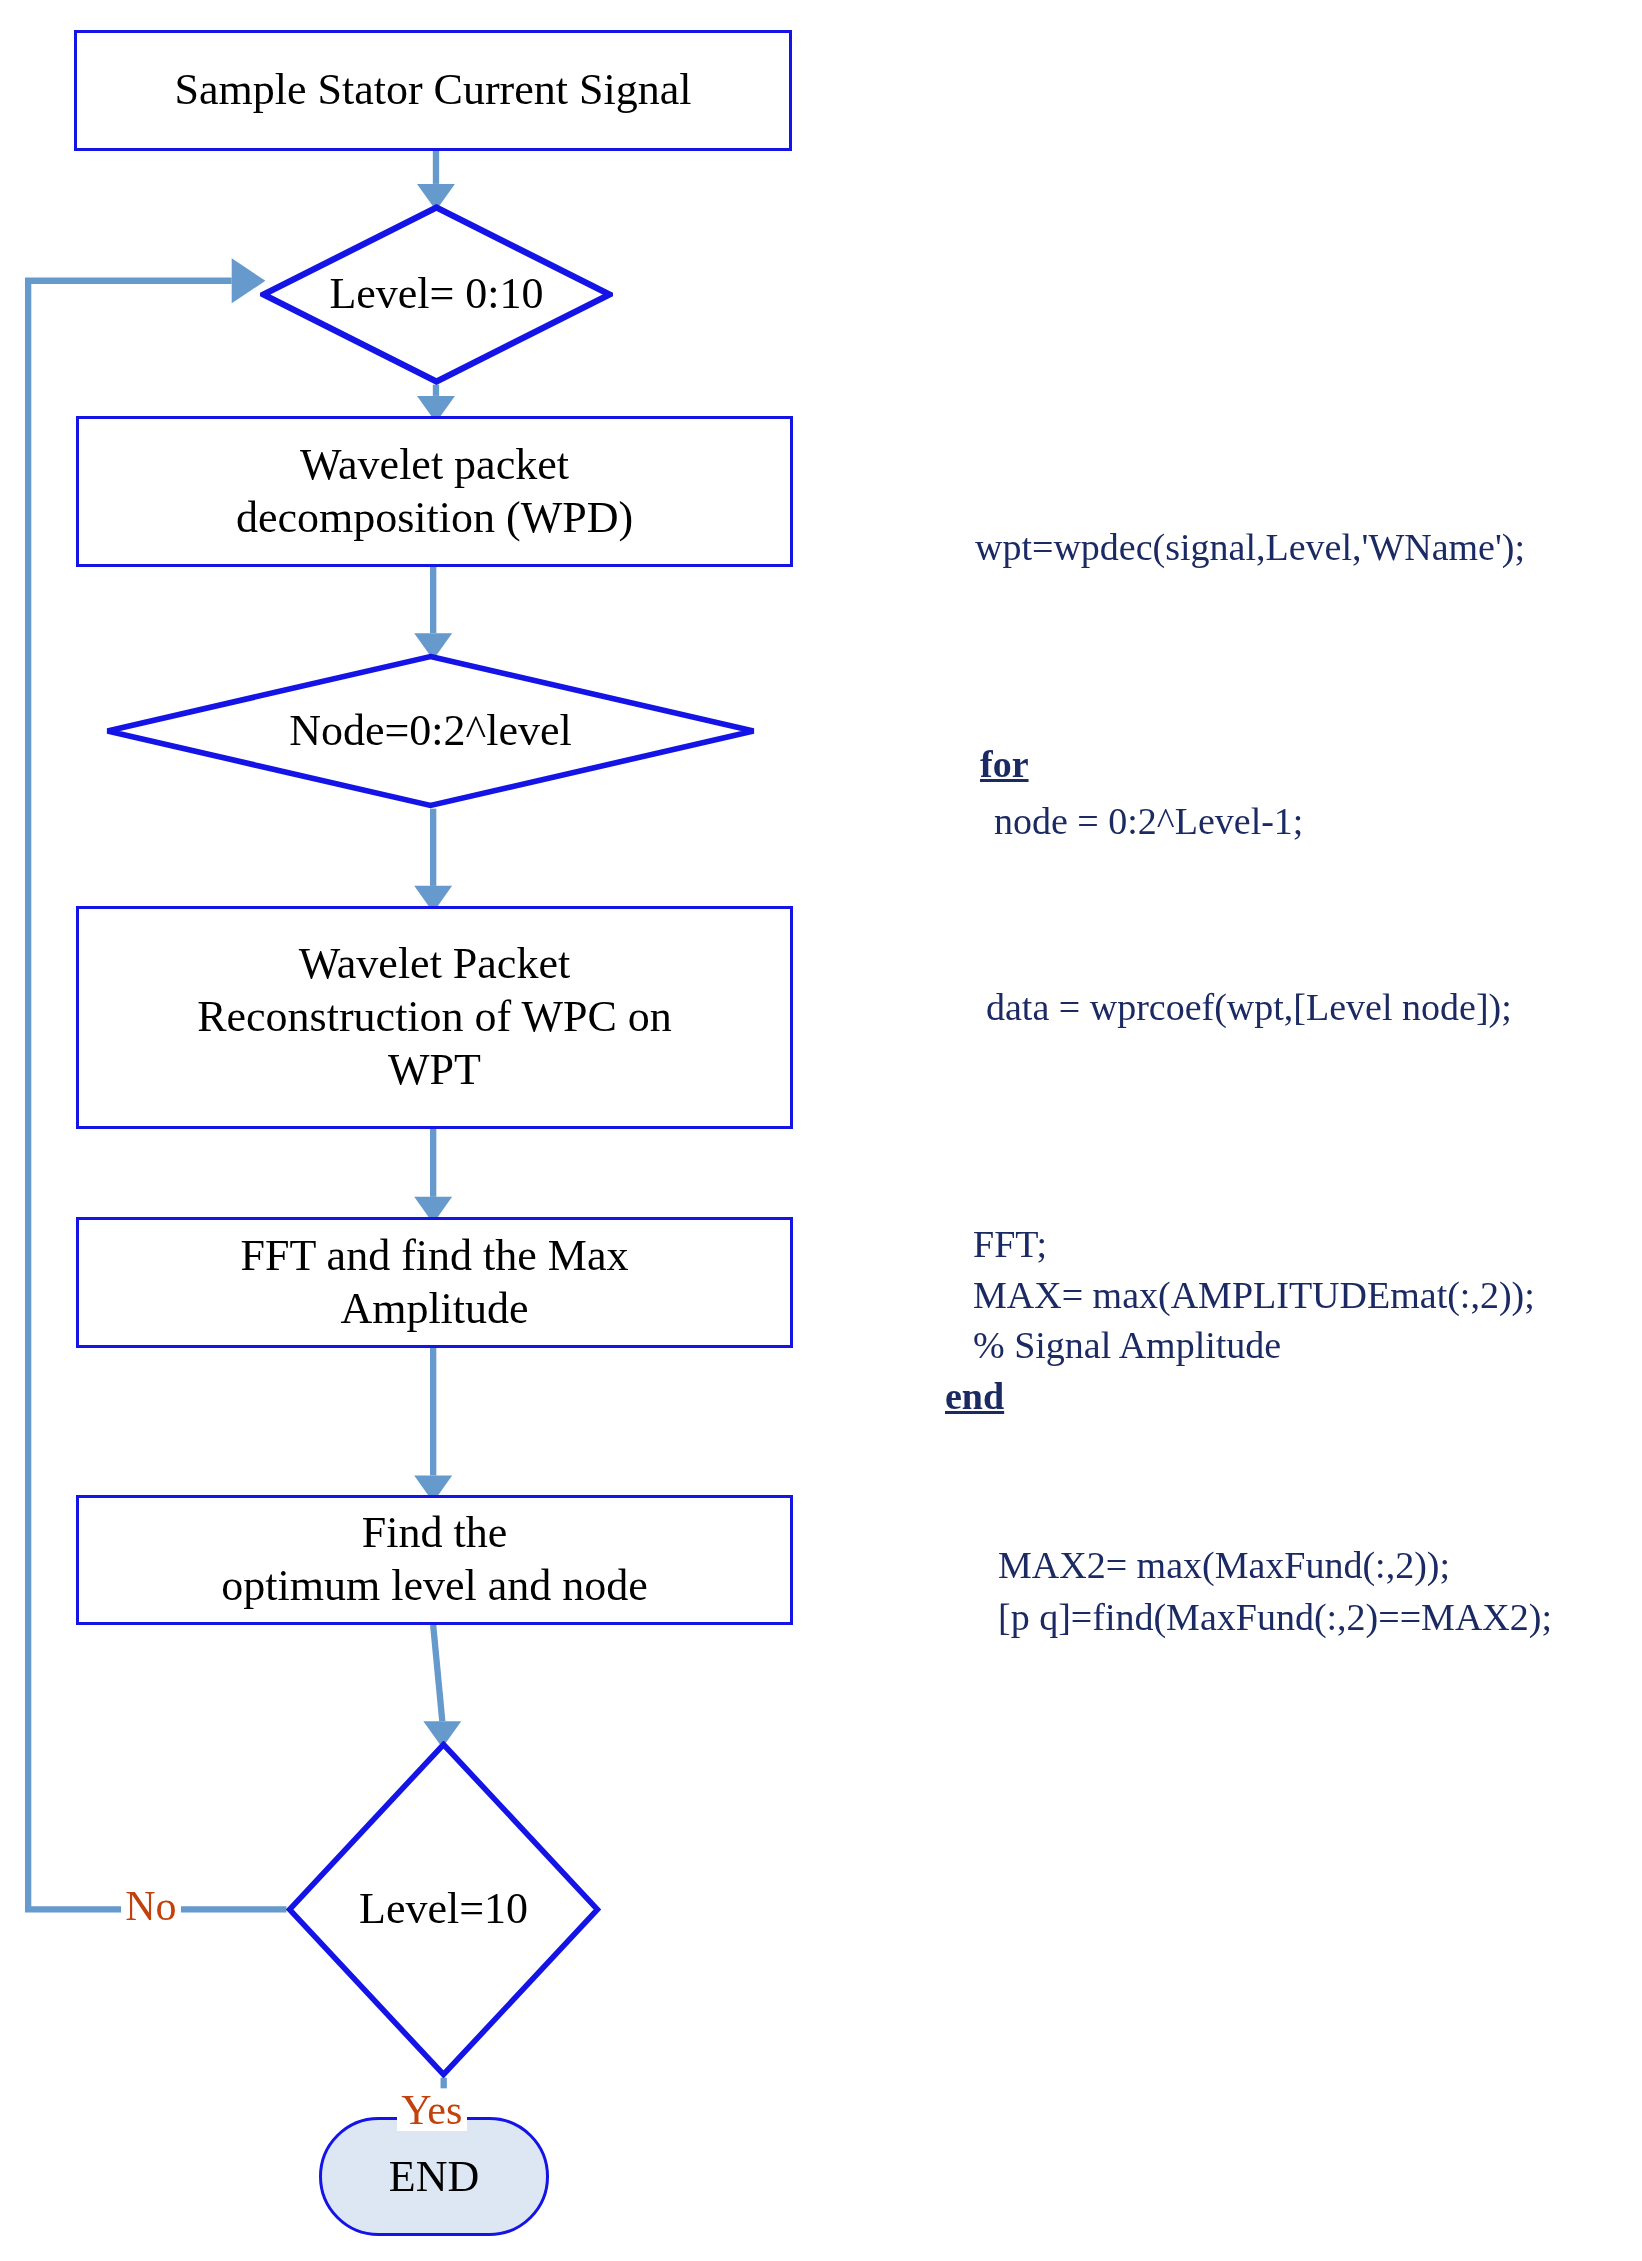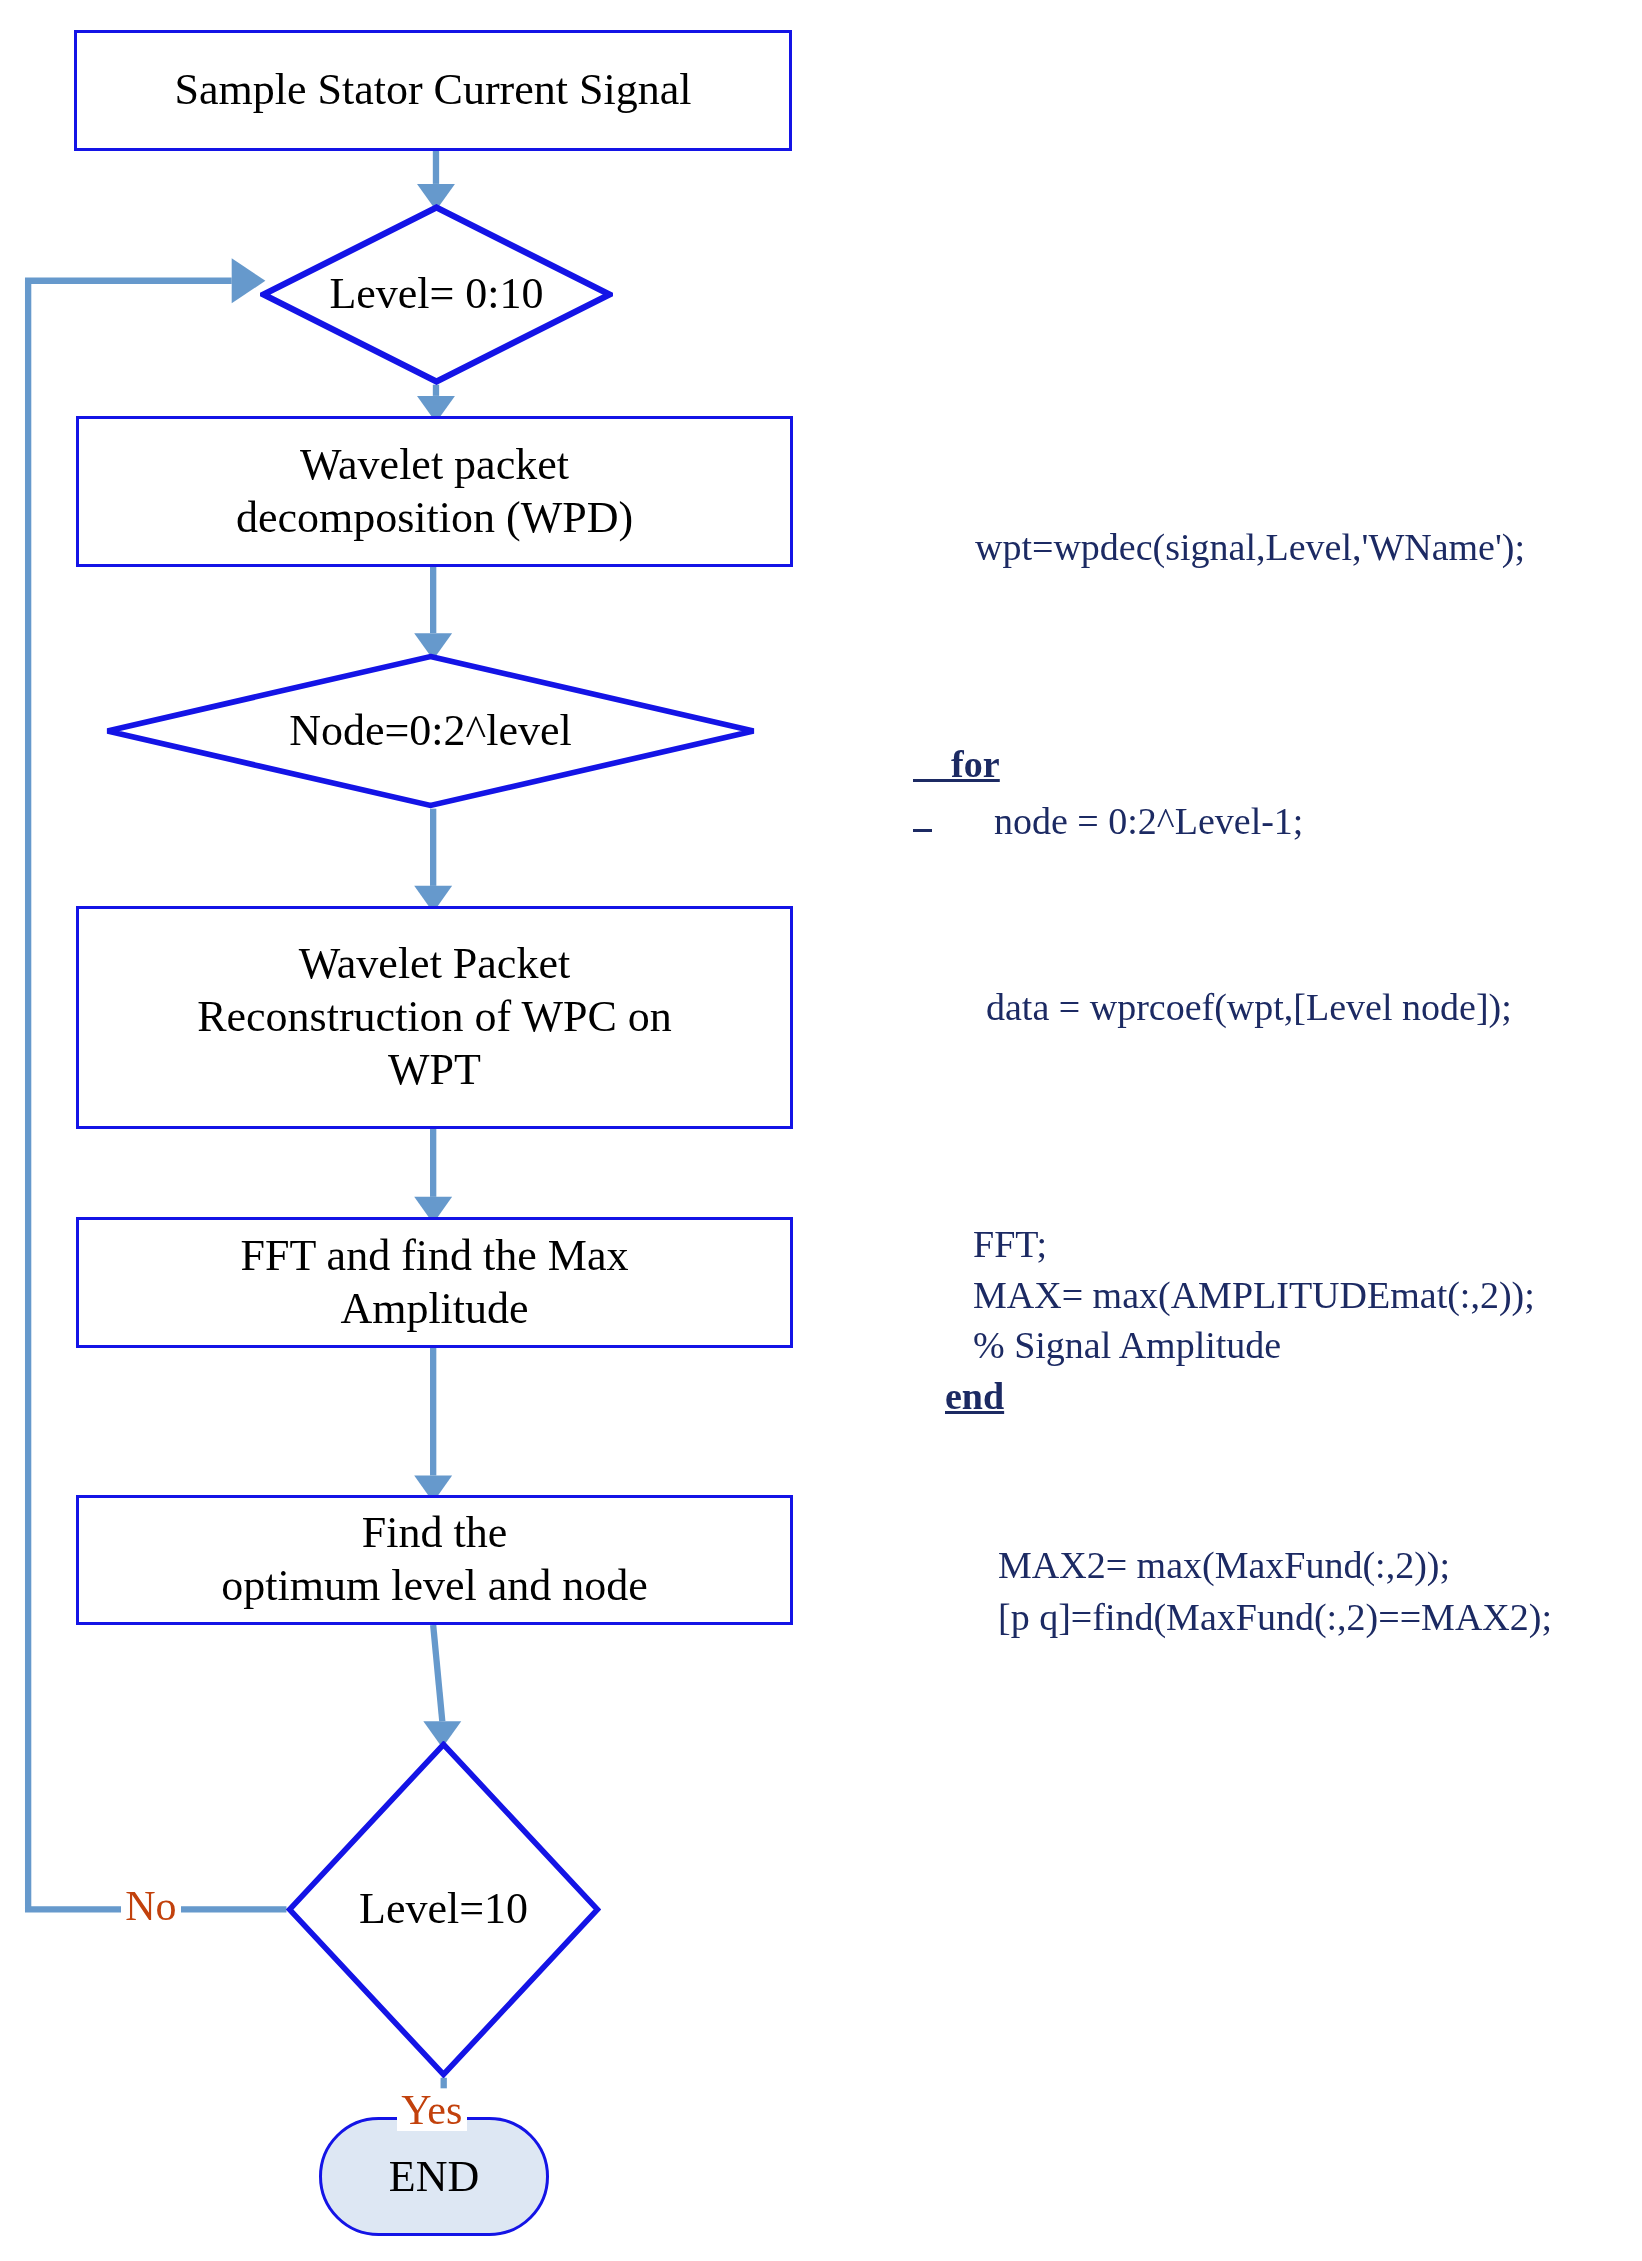--- a/index.html
+++ b/index.html
@@ -178,21 +178,21 @@
   </div>
 
   <div class="edgelabel" style="left:397px;top:2089px;">
     <span>Yes</span>
   </div>
 
   <div class="code" style="left:937px;top:474px;">
     <span>wpt=wpdec(signal,Level,'WName');</span>
   </div>
 
-  <div class="code" style="left:913px;top:691px;text-decoration:underline;">
+  <div class="code" style="left:942px;top:691px;">
     <span class="kw">for</span>
   </div>
 
   <div class="code" style="left:956px;top:748px;">
     <span>node = 0:2^Level-1;</span>
   </div>
 
   <div class="code" style="left:948px;top:934px;">
     <span>data = wprcoef(wpt,[Level node]);</span>
   </div>

